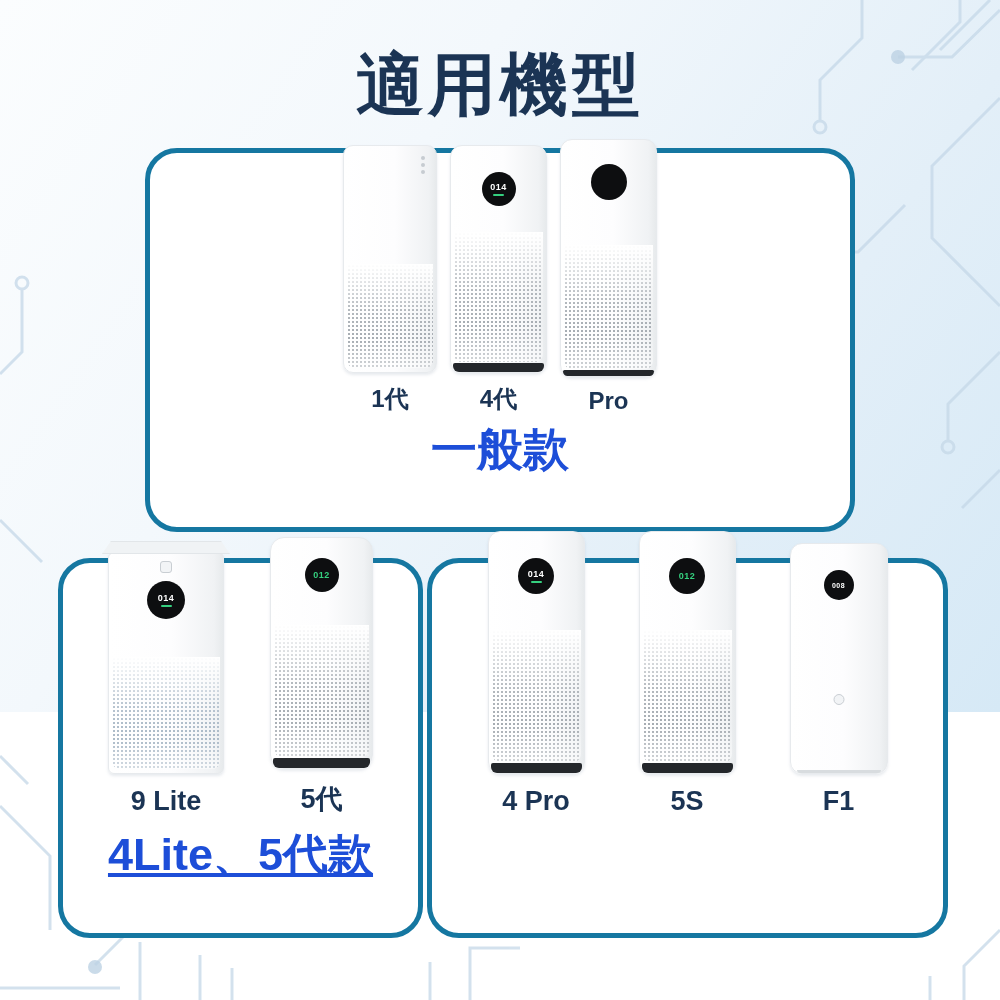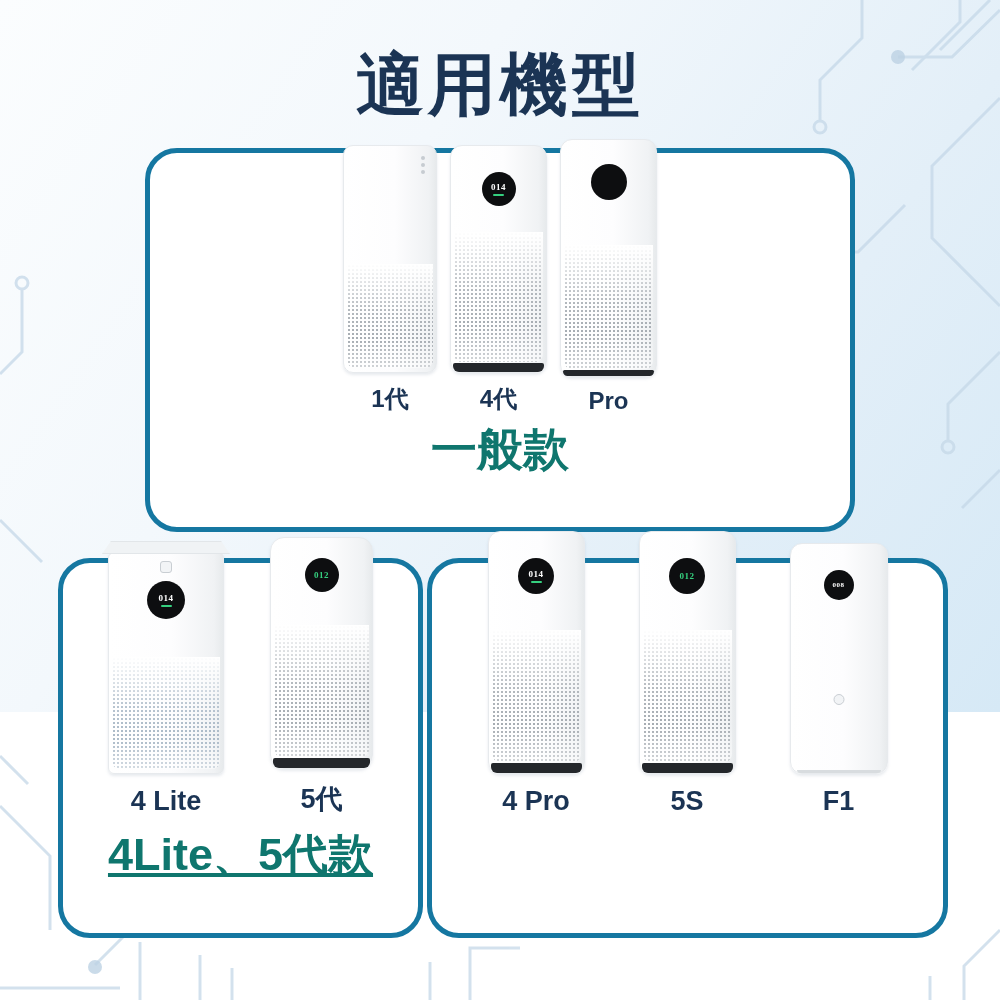--- a/index.html
+++ b/index.html
@@ -38,21 +38,21 @@
                    rgba(255,255,255,0.12) 72%,rgba(255,255,255,0.55) 100%);}
   .mesh.blue{background-image:radial-gradient(circle,#9fb0c0 1px,rgba(255,255,255,0) 1.25px);}
 
   .dots{position:absolute;top:10px;right:11px;width:4px;height:4px;border-radius:50%;
         background:#c7ccd1;box-shadow:0 7px 0 #c7ccd1,0 14px 0 #c7ccd1;}
   .cam{position:absolute;left:50%;transform:translateX(-50%);border-radius:50%;background:#0d0e10;}
   .disp{position:absolute;left:50%;transform:translateX(-50%);border-radius:50%;background:#0d0e10;
         display:flex;flex-direction:column;align-items:center;justify-content:center;
         color:#ffffff;font-weight:bold;}
   .disp .bar{width:11px;height:2px;background:#35d07f;margin-top:2px;border-radius:1px;}
-  .disp .num{font-size:9px;line-height:9px;letter-spacing:0.5px;font-family:Liberation Serif, serif;}
+  .disp .num{font-size:9px;line-height:9px;letter-spacing:0.5px;}
   .disp .num.green{color:#35d07f;}
   .disp .num.small{font-size:7px;line-height:7px;}
   .base-dark{position:absolute;left:2px;right:2px;bottom:0;background:#24272b;
              border-radius:2px 2px 6px 6px;}
   .logo{position:absolute;left:50%;transform:translateX(-50%);border:1px solid #c9ced3;
         border-radius:3px;background:#f2f4f6;}
   .top3d{position:absolute;top:-12px;left:-7px;right:-7px;height:13px;background:#f0f3f5;
          border:1px solid #e2e6e9;box-sizing:border-box;
          clip-path:polygon(7% 0,93% 0,100% 100%,0 100%);}
 
@@ -74,21 +74,21 @@
   .p-5s   .purifier{width:97px;height:243px;border-radius:12px;}
   .p-5s   .mesh{height:132px;bottom:11px;}      .p-5s   .base-dark{height:10px;}
   .p-f1   .purifier{width:98px;height:231px;border-radius:12px;}
   .p-f1   .base-light{position:absolute;left:6px;right:6px;bottom:0;height:3px;
                       background:#d8dcdf;border-radius:0 0 6px 6px;}
 
   .p-label{font-weight:bold;color:#1b3454;margin-top:10px;}
   .panel-general .p-label{font-size:24px;}
   .panel-lite .p-label,.panel-pro .p-label{font-size:27px;margin-top:12px;}
 
-  .caption{font-weight:bold;color:#0f766e;text-align:center;}
+  .caption{font-weight:bold;color:#1d4ed8;text-align:center;}
   .panel-general .caption{font-size:46px;margin-top:4px;}
   .panel-lite .caption,.panel-pro .caption{font-size:45px;margin-top:8px;text-decoration:underline;}
 </style>
 </head>
 <body>
 
 <div class="canvas">
 
   <svg class="circuit" width="1000" height="1000" viewBox="0 0 1000 1000">
     <g stroke="#c5d8e8" stroke-width="3" fill="none" opacity="0.75">
@@ -180,21 +180,21 @@
           <div class="purifier">
             <span class="top3d"></span>
             <span class="logo" style="top:8px;width:10px;height:10px;"></span>
             <span class="disp" style="top:28px;width:38px;height:38px;">
               <span class="num">014</span>
               <span class="bar"></span>
             </span>
             <div class="mesh blue"></div>
           </div>
         </div>
-        <div class="p-label">4 Lite</div>
+        <div class="p-label">9 Lite</div>
       </div>
 
       <div class="prod-col p-gen5">
         <div class="img-wrap">
           <div class="purifier">
             <span class="disp" style="top:20px;width:34px;height:34px;">
               <span class="num green">012</span>
             </span>
             <div class="mesh"></div>
             <div class="base-dark"></div>

